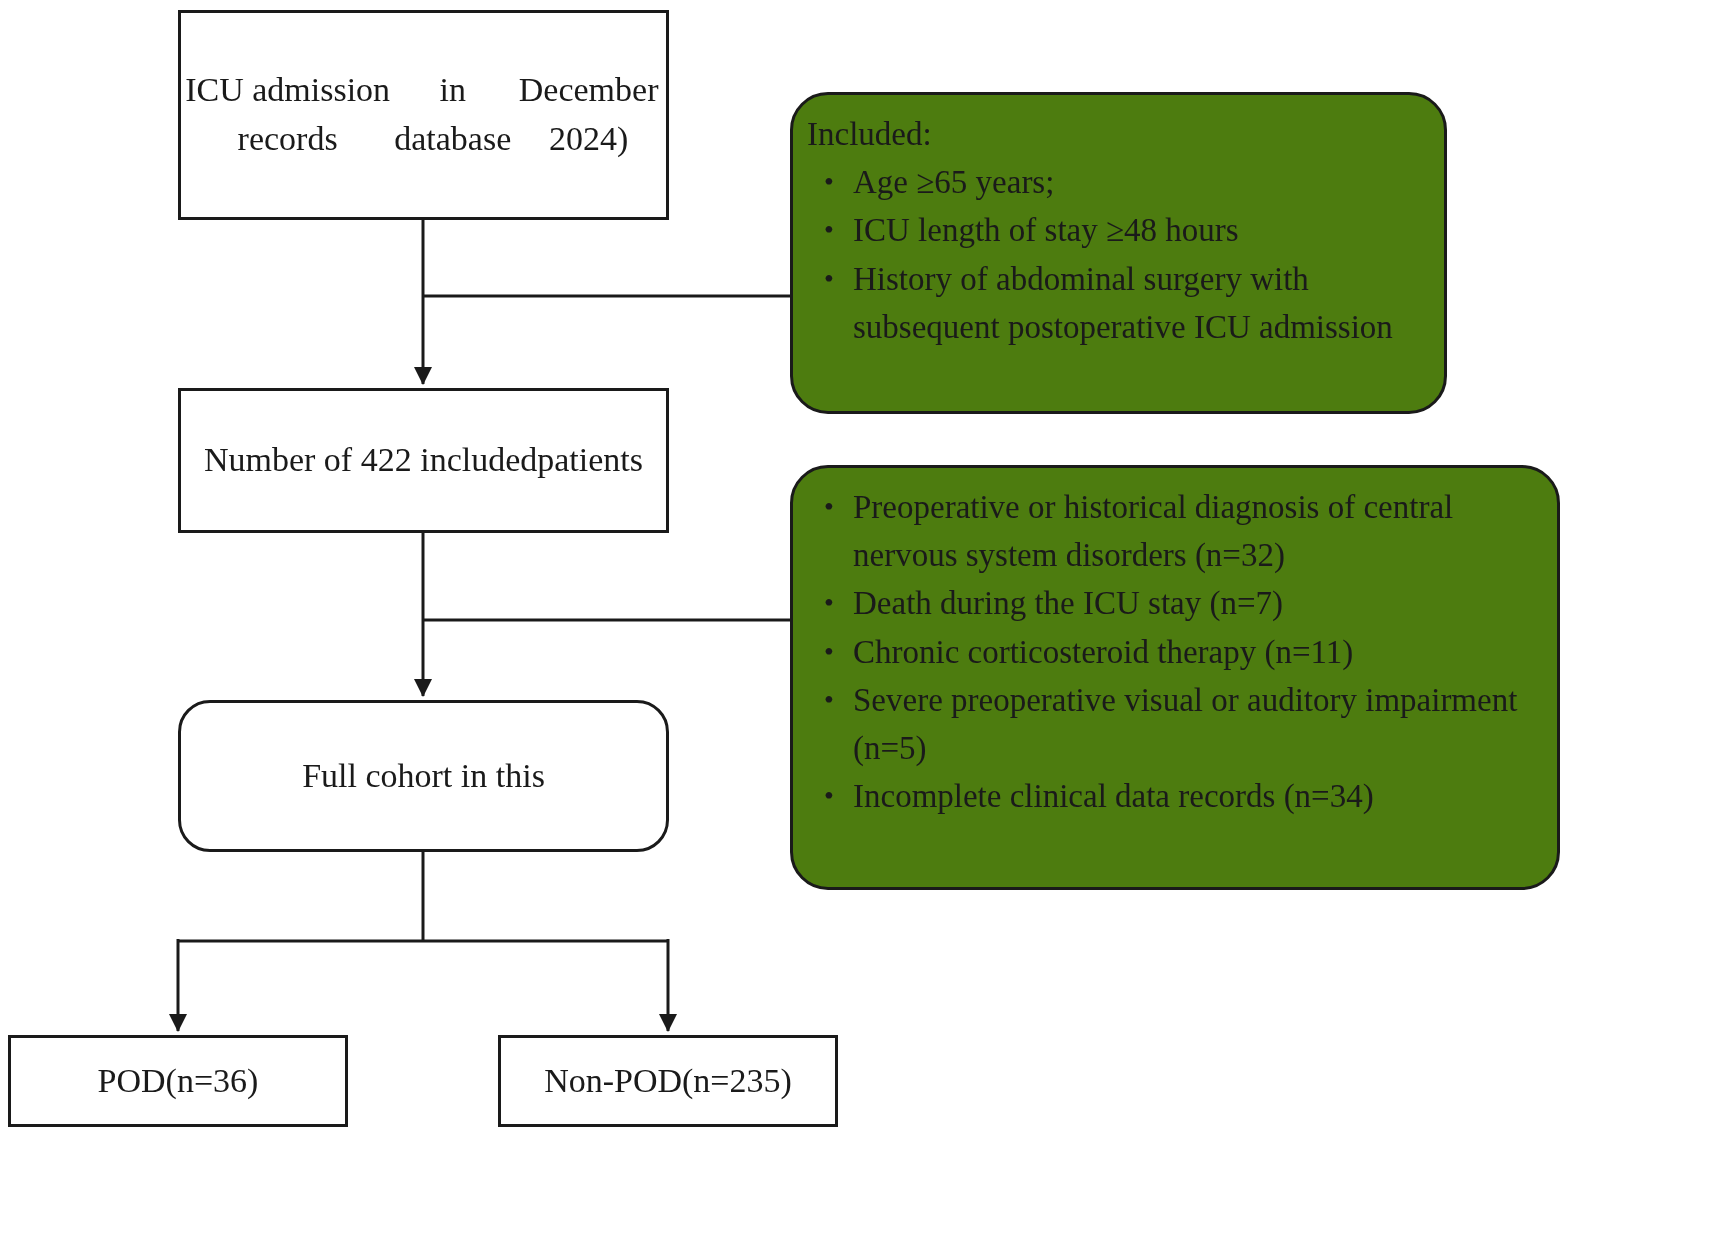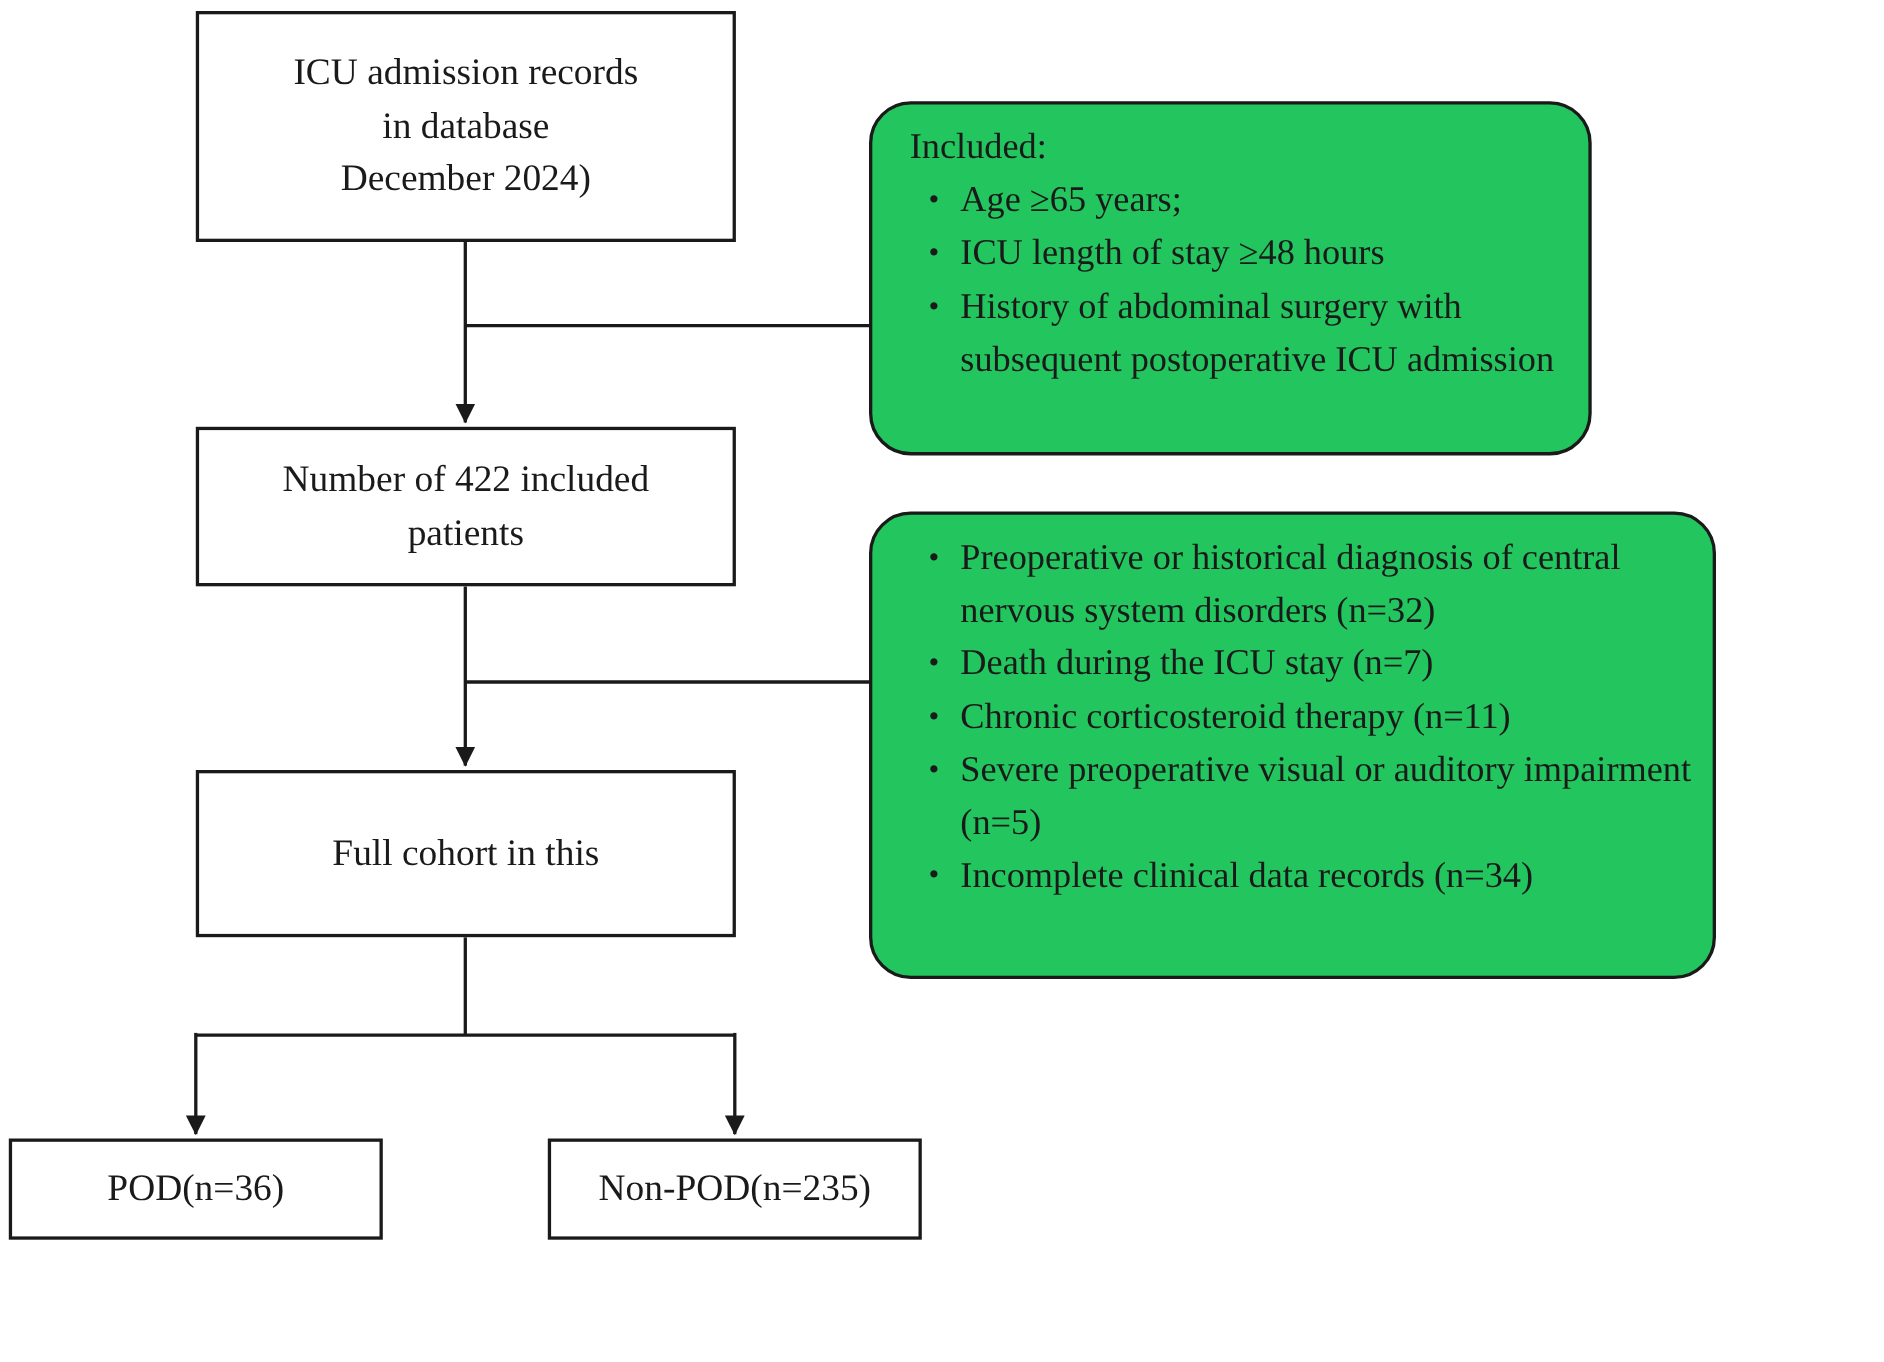--- a/index.html
+++ b/index.html
@@ -17,42 +17,42 @@
     left: 0; top: 0;
     width: 1713px; height: 1238px;
     z-index: 1;
   }
   .box {
     position: absolute;
     z-index: 2;
     background: #ffffff;
     border: 3px solid var(--border, #1a1a1a);
     display: flex;
-    flex-direction: column;
+    flex-direction: row;
     align-items: center;
     justify-content: center;
     text-align: center;
     font-size: 34px;
     line-height: 1.43;
   }
   .box-icu      { left: 178px; top: 10px;   width: 491px; height: 210px; }
   .box-included-patients { left: 178px; top: 388px; width: 491px; height: 145px; }
-  .box-cohort   { left: 178px; top: 700px;  width: 491px; height: 152px; }
+  .box-cohort   { left: 178px; top: 700px;  width: 491px; height: 152px; border-radius: 32px; }
   .box-pod      { left: 8px;   top: 1035px; width: 340px; height: 92px; }
   .box-nonpod   { left: 498px; top: 1035px; width: 340px; height: 92px; }
 
   .callout {
     position: absolute;
     z-index: 2;
-    background: #22c55e;
+    background: #4d7c0f;
     border: 3px solid var(--border, #1a1a1a);
     border-radius: 38px;
     font-size: 33px;
     line-height: 1.46;
-    padding: 15px 18px 15px 32px;
+    padding: 15px 18px 15px 12px;
   }
   .callout-included { left: 790px; top: 92px;  width: 657px; height: 322px; }
   .callout-excluded { left: 790px; top: 465px; width: 770px; height: 425px; }
 
   .callout-title { padding-left: 2px; }
   .bullet-row { display: flex; align-items: flex-start; }
   .bullet {
     flex: 0 0 48px;
     width: 48px;
     text-align: center;

